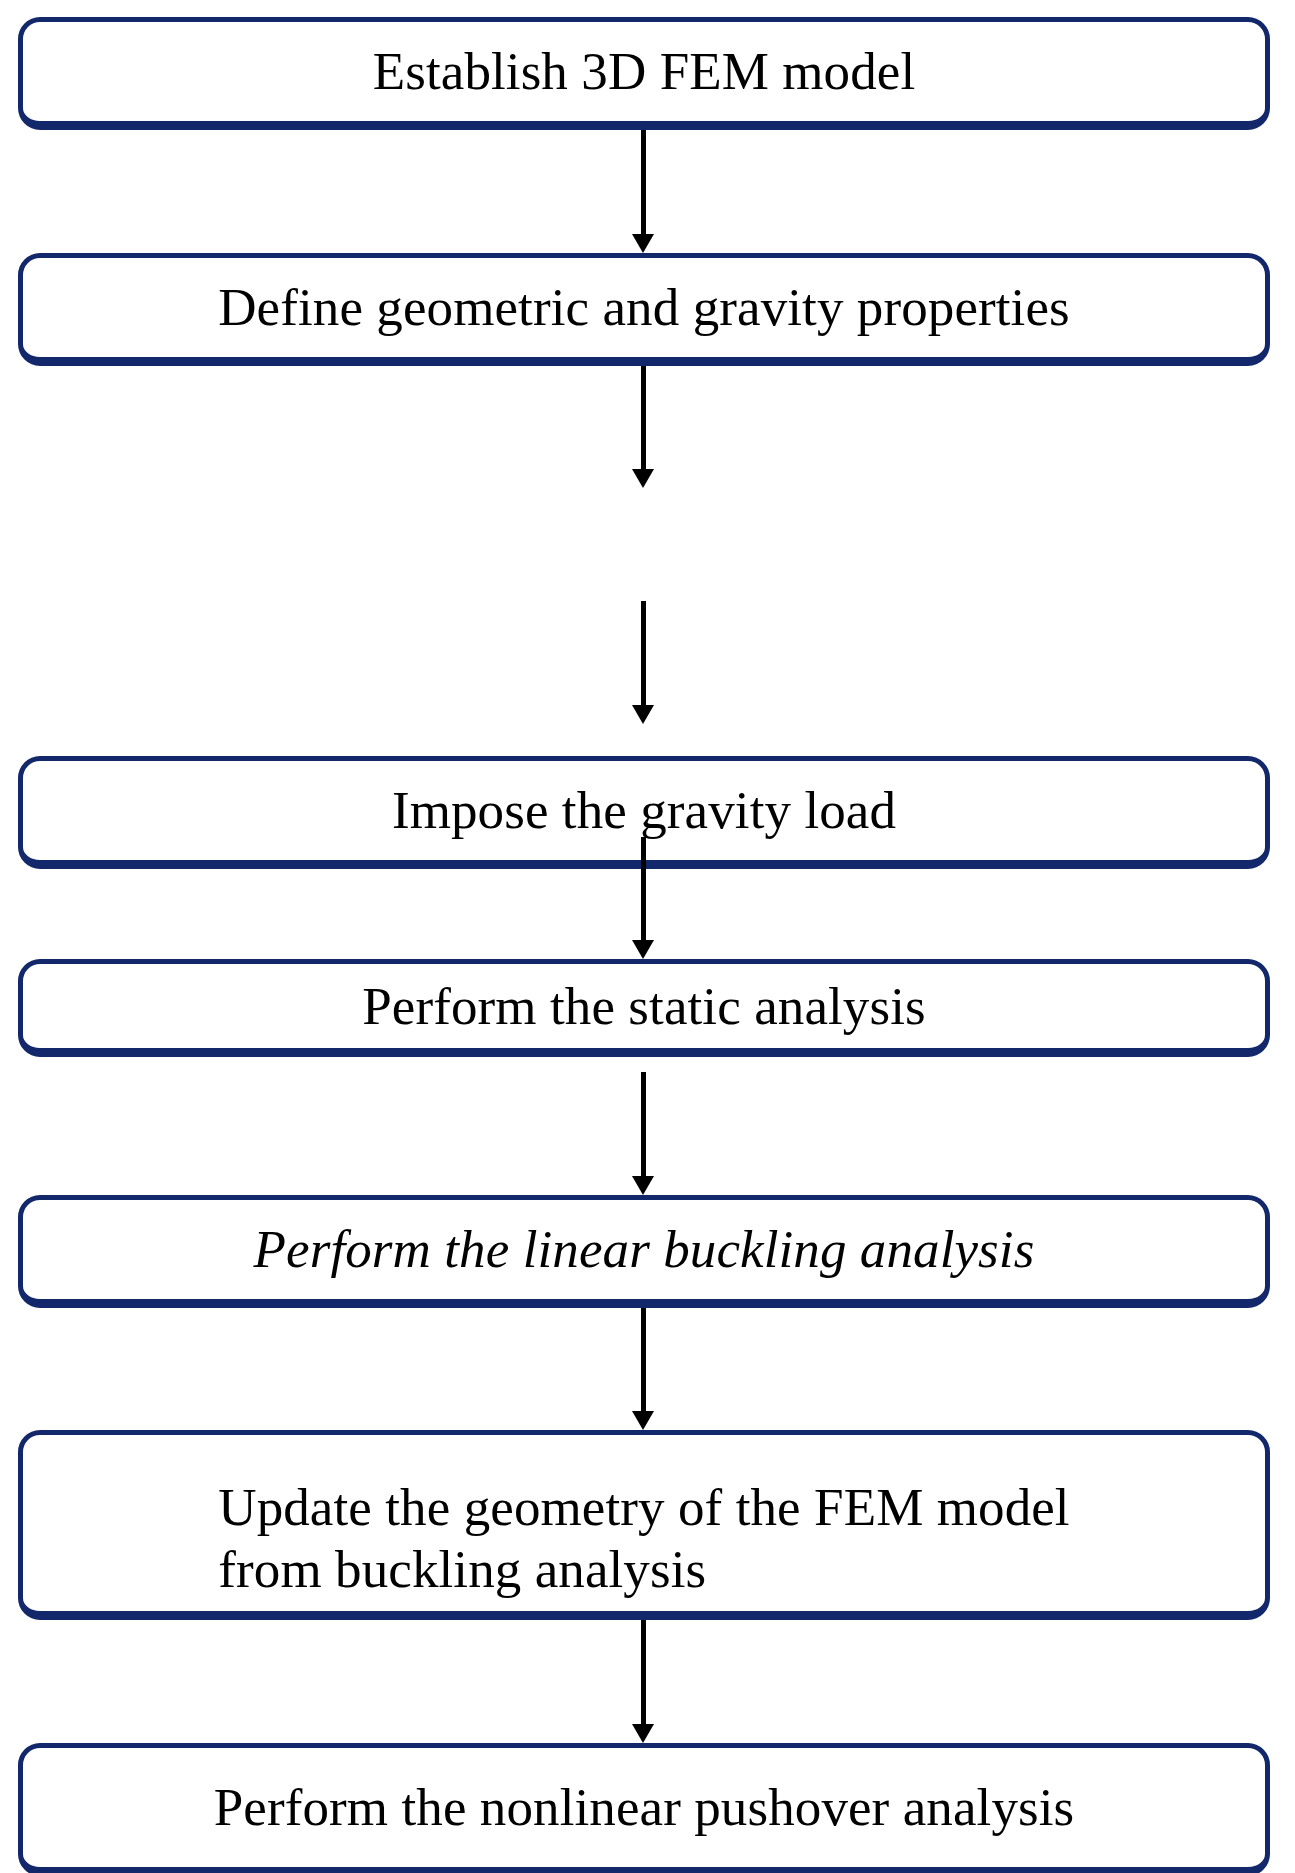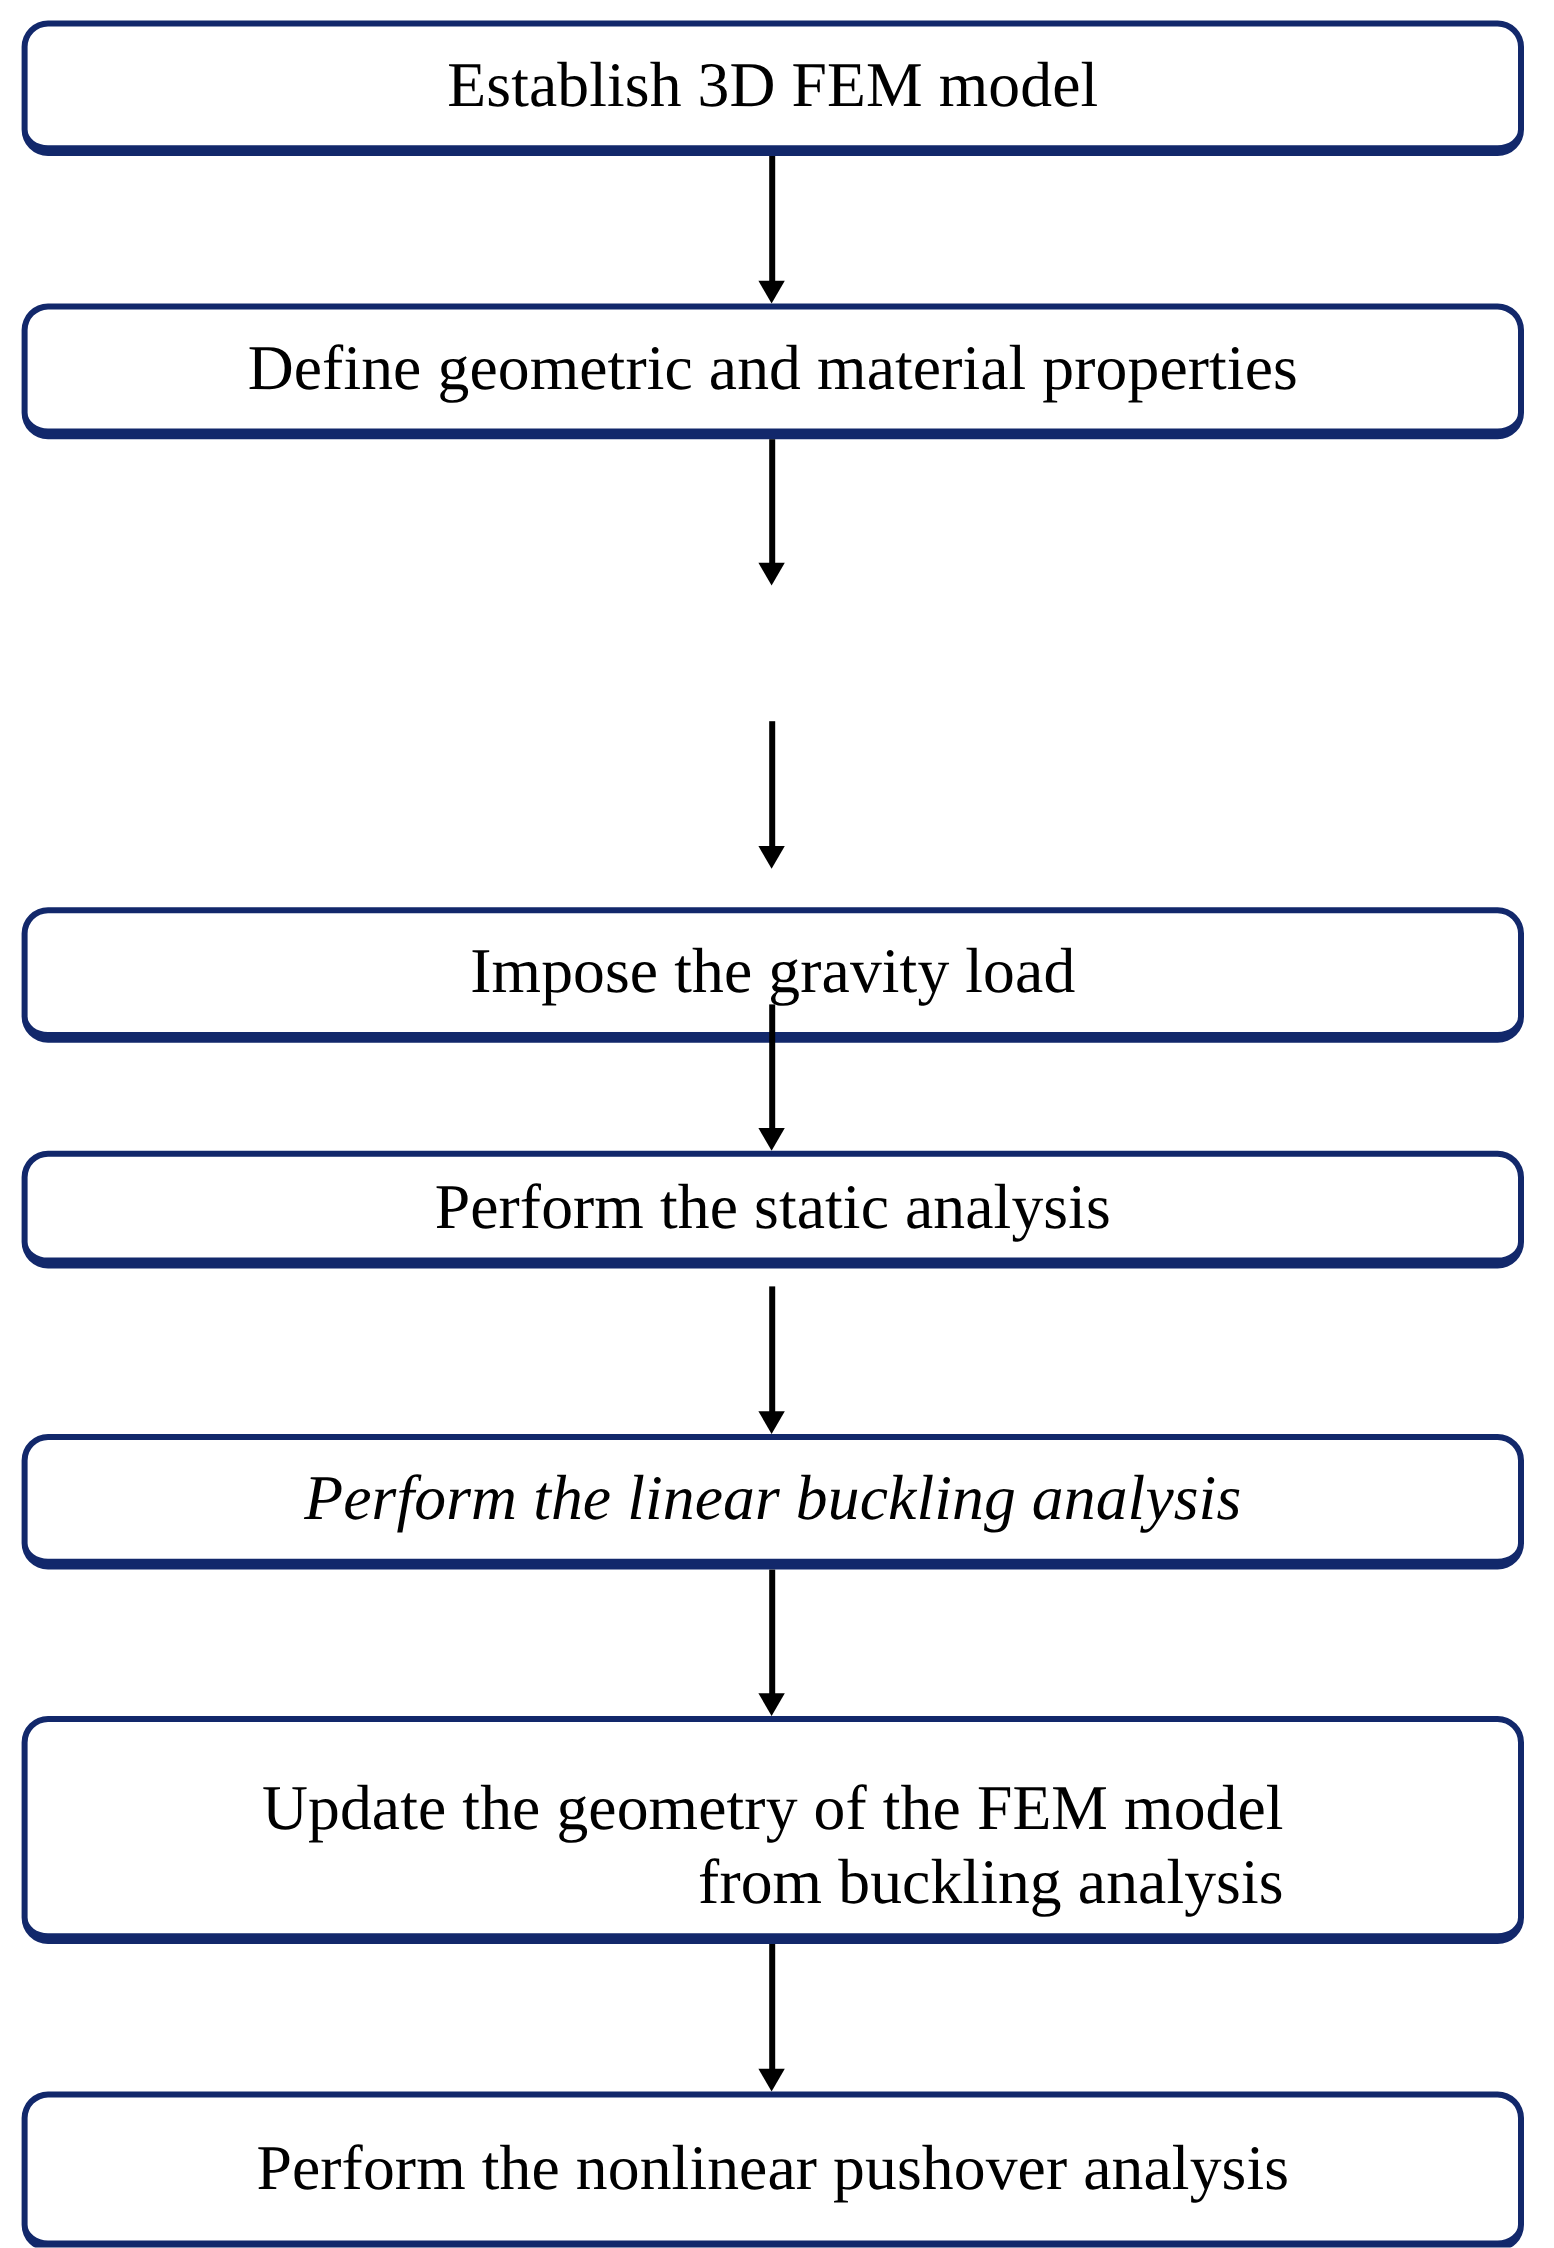--- a/index.html
+++ b/index.html
@@ -27,21 +27,21 @@
     left: 18px;
     width: 1252px;            
     box-sizing: border-box;
     background: #ffffff;
     border: 5px solid #12286b;
     border-bottom-width: 9px;
     border-radius: 22px;
     display: flex;
     align-items: center;
     justify-content: center;
-    text-align: right;
+    text-align: left;
   }
 
   .node-label {
     font-size: 53px;
     line-height: 1.06;
     color: #000000;
     letter-spacing: 0.1px;
     white-space: pre-line;
     padding: 0 14px;
     font-weight: 400;
@@ -86,21 +86,21 @@
 
   <div class="node" style="top: 17px; height: 113px;">
     <span class="node-label">Establish 3D FEM model</span>
   </div>
   <div class="connector" style="top: 130px; height: 122.571px;">
     <div class="shaft"></div>
     <div class="head"></div>
   </div>
 
   <div class="node" style="top: 252.571px; height: 113px;">
-    <span class="node-label">Define geometric  and material properties</span>
+    <span class="node-label">Define geometric  and gravity properties</span>
   </div>
   <div class="connector" style="top: 365.571px; height: 122.571px;">
     <div class="shaft"></div>
     <div class="head"></div>
   </div>
 
   <div class="connector" style="top: 601.143px; height: 122.571px;">
     <div class="shaft"></div>
     <div class="head"></div>
   </div>

